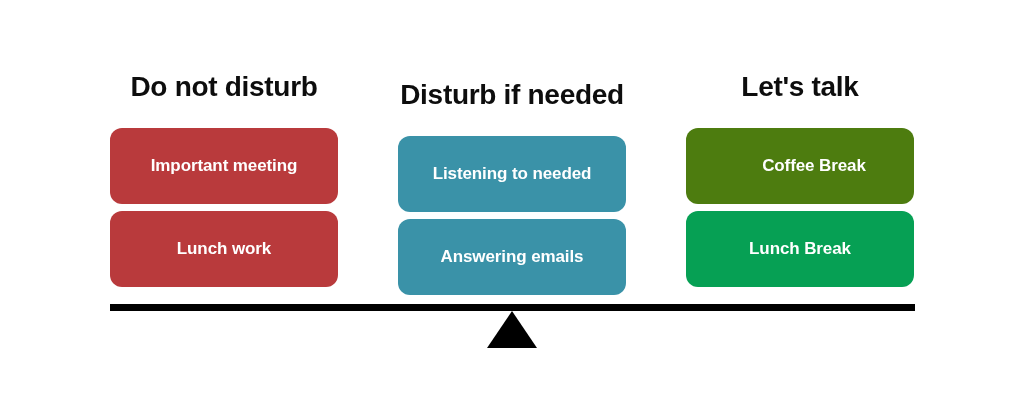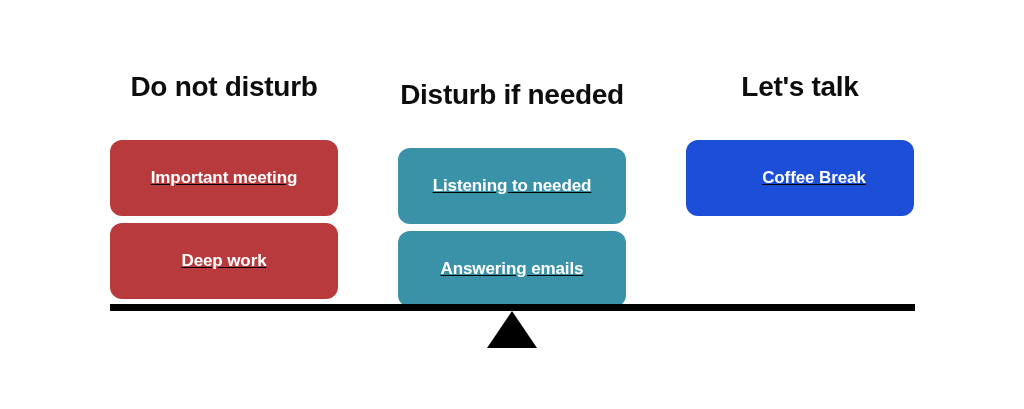--- a/index.html
+++ b/index.html
@@ -36,24 +36,23 @@
     font-weight: 700;
     color: #0d0d0d;
     letter-spacing: -0.3px;
     line-height: 34px;
     height: 40px;
     white-space: nowrap;
   }
 
   .card-stack {
     position: absolute;
-    top: 70px;
+    top: 58px;
     left: 0;
     width: 228px;
-    text-decoration: underline;
   }
   .card {
     width: 228px;
     height: 76px;
     border-radius: 12px;
     display: flex;
     align-items: center;
     justify-content: center;
     color: #ffffff;
     font-size: 17px;
@@ -87,35 +86,36 @@
 </style>
 </head>
 <body style="background: rgb(255, 255, 255);">
 
 <div class="canvas">
 
   <div class="column col-1">
     <div class="column-heading">Do not disturb</div>
     <div class="card-stack">
       <div class="card" style="background-color: rgb(185, 58, 60);">Important meeting</div>
-      <div class="card" style="background-color: rgb(185, 58, 60);">Deep work</div>
+      <div class="card" style="background-color: rgb(185, 58, 60);">Lunch work</div>
     </div>
   </div>
 
   <div class="column col-2">
     <div class="column-heading">Disturb if needed</div>
     <div class="card-stack">
       <div class="card" style="background-color: rgb(58, 146, 168);">Listening to needed</div>
       <div class="card" style="background-color: rgb(58, 146, 168);">Answering emails</div>
     </div>
   </div>
 
   <div class="column col-3">
     <div class="column-heading">Let's talk</div>
     <div class="card-stack">
-      <div class="card" style="background-color: #1d4ed8; padding-left: 36px;">Coffee Break</div>
+      <div class="card" style="background-color: #4d7c0f; padding-left: 36px;">Coffee Break</div>
+      <div class="card" style="background-color: rgb(6, 160, 84);">Lunch Break</div>
     </div>
   </div>
 
   <div class="beam" style="background-color: rgb(0, 0, 0);"></div>
   <div class="fulcrum" style="border-bottom-color: rgb(0, 0, 0);"></div>
 
 </div>
 
 </body></html>

